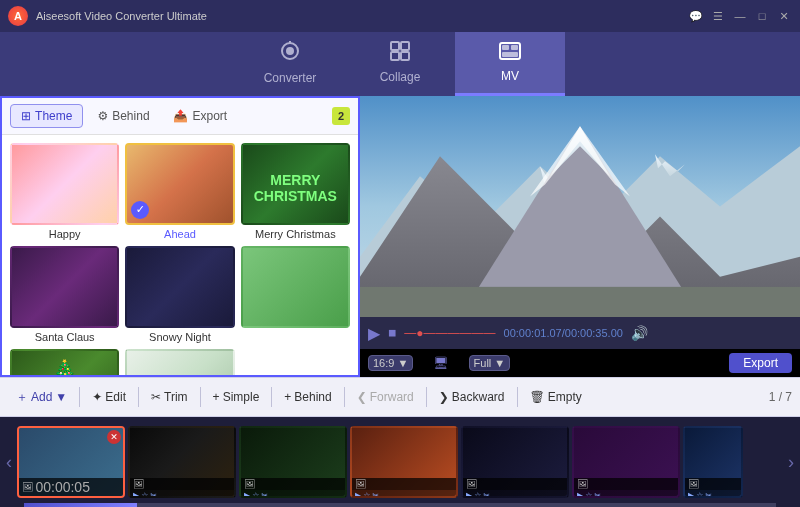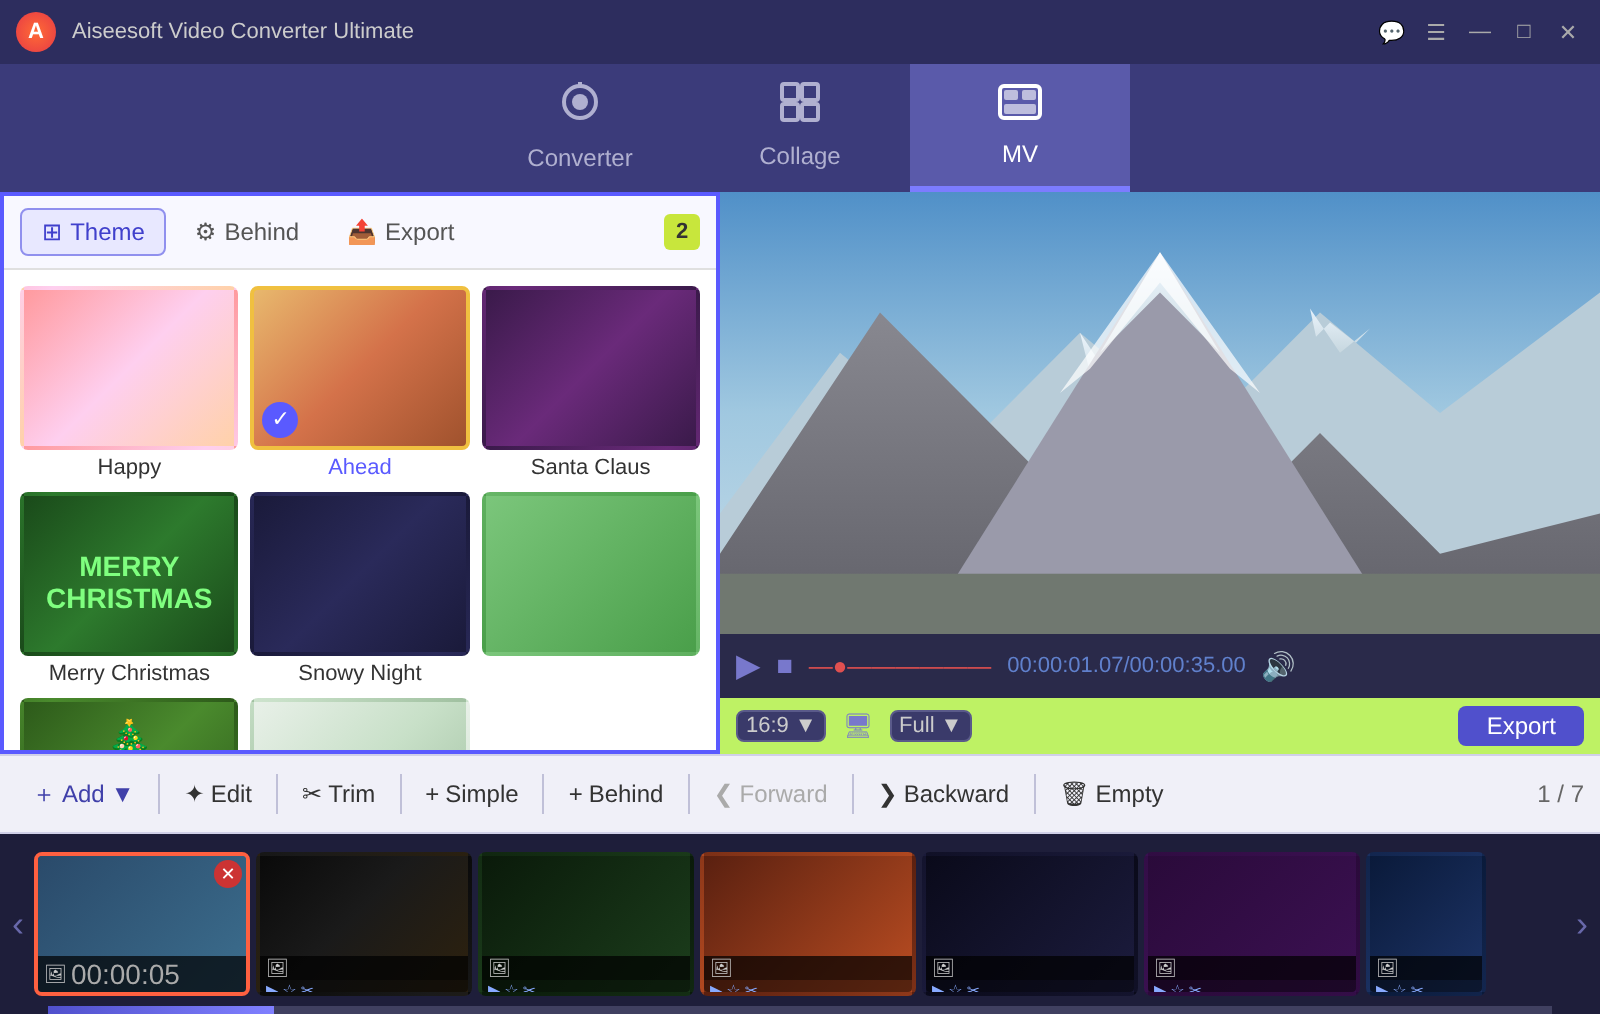--- a/index.html
+++ b/index.html
@@ -190,25 +190,25 @@
       display: flex;
       align-items: center;
       gap: 8px;
       height: 32px;
     }
     .playback-btn { color: #7878cc; font-size: 16px; cursor: pointer; }
     .time-display { color: #6080cc; font-size: 11px; white-space: nowrap; }
     .volume-icon { color: #7878cc; font-size: 14px; }
 
     .aspect-bar {
-      background: #bef264;
+      background: #000000;
       padding: 3px 8px;
       display: flex;
       align-items: center;
-      gap: 8px;
+      gap: 20px;
       height: 28px;
     }
     .aspect-select {
       background: #3a3a6a;
       color: #ccc;
       border: 1px solid #5a5a8a;
       border-radius: 4px;
       padding: 1px 4px;
       font-size: 11px;
       display: flex; align-items: center; gap: 3px;
@@ -399,28 +399,28 @@
           <div class="theme-thumb thumb-happy"></div>
           <div class="theme-label">Happy</div>
         </div>
         <div class="theme-item">
           <div class="theme-thumb thumb-simple highlighted">
             <div class="theme-check">✓</div>
           </div>
           <div class="theme-label selected">Ahead</div>
         </div>
         <div class="theme-item">
-          <div class="theme-thumb thumb-santa-claus"></div>
-          <div class="theme-label">Santa Claus</div>
-        </div>
-        <div class="theme-item">
           <div class="theme-thumb thumb-merry-christmas">
             <div style="color:#7fff7f;font-size:14px;text-align:center;padding-top:8px;font-weight:bold;">MERRY<br>CHRISTMAS</div>
           </div>
           <div class="theme-label">Merry Christmas</div>
+        </div>
+        <div class="theme-item">
+          <div class="theme-thumb thumb-santa-claus"></div>
+          <div class="theme-label">Santa Claus</div>
         </div>
         <div class="theme-item">
           <div class="theme-thumb thumb-snowy-night"></div>
           <div class="theme-label">Snowy Night</div>
         </div>
         <div class="theme-item">
           <div class="theme-thumb thumb-stripes"></div>
         </div>
         <div class="theme-item">
           <div class="theme-thumb thumb-christmas-tree">

